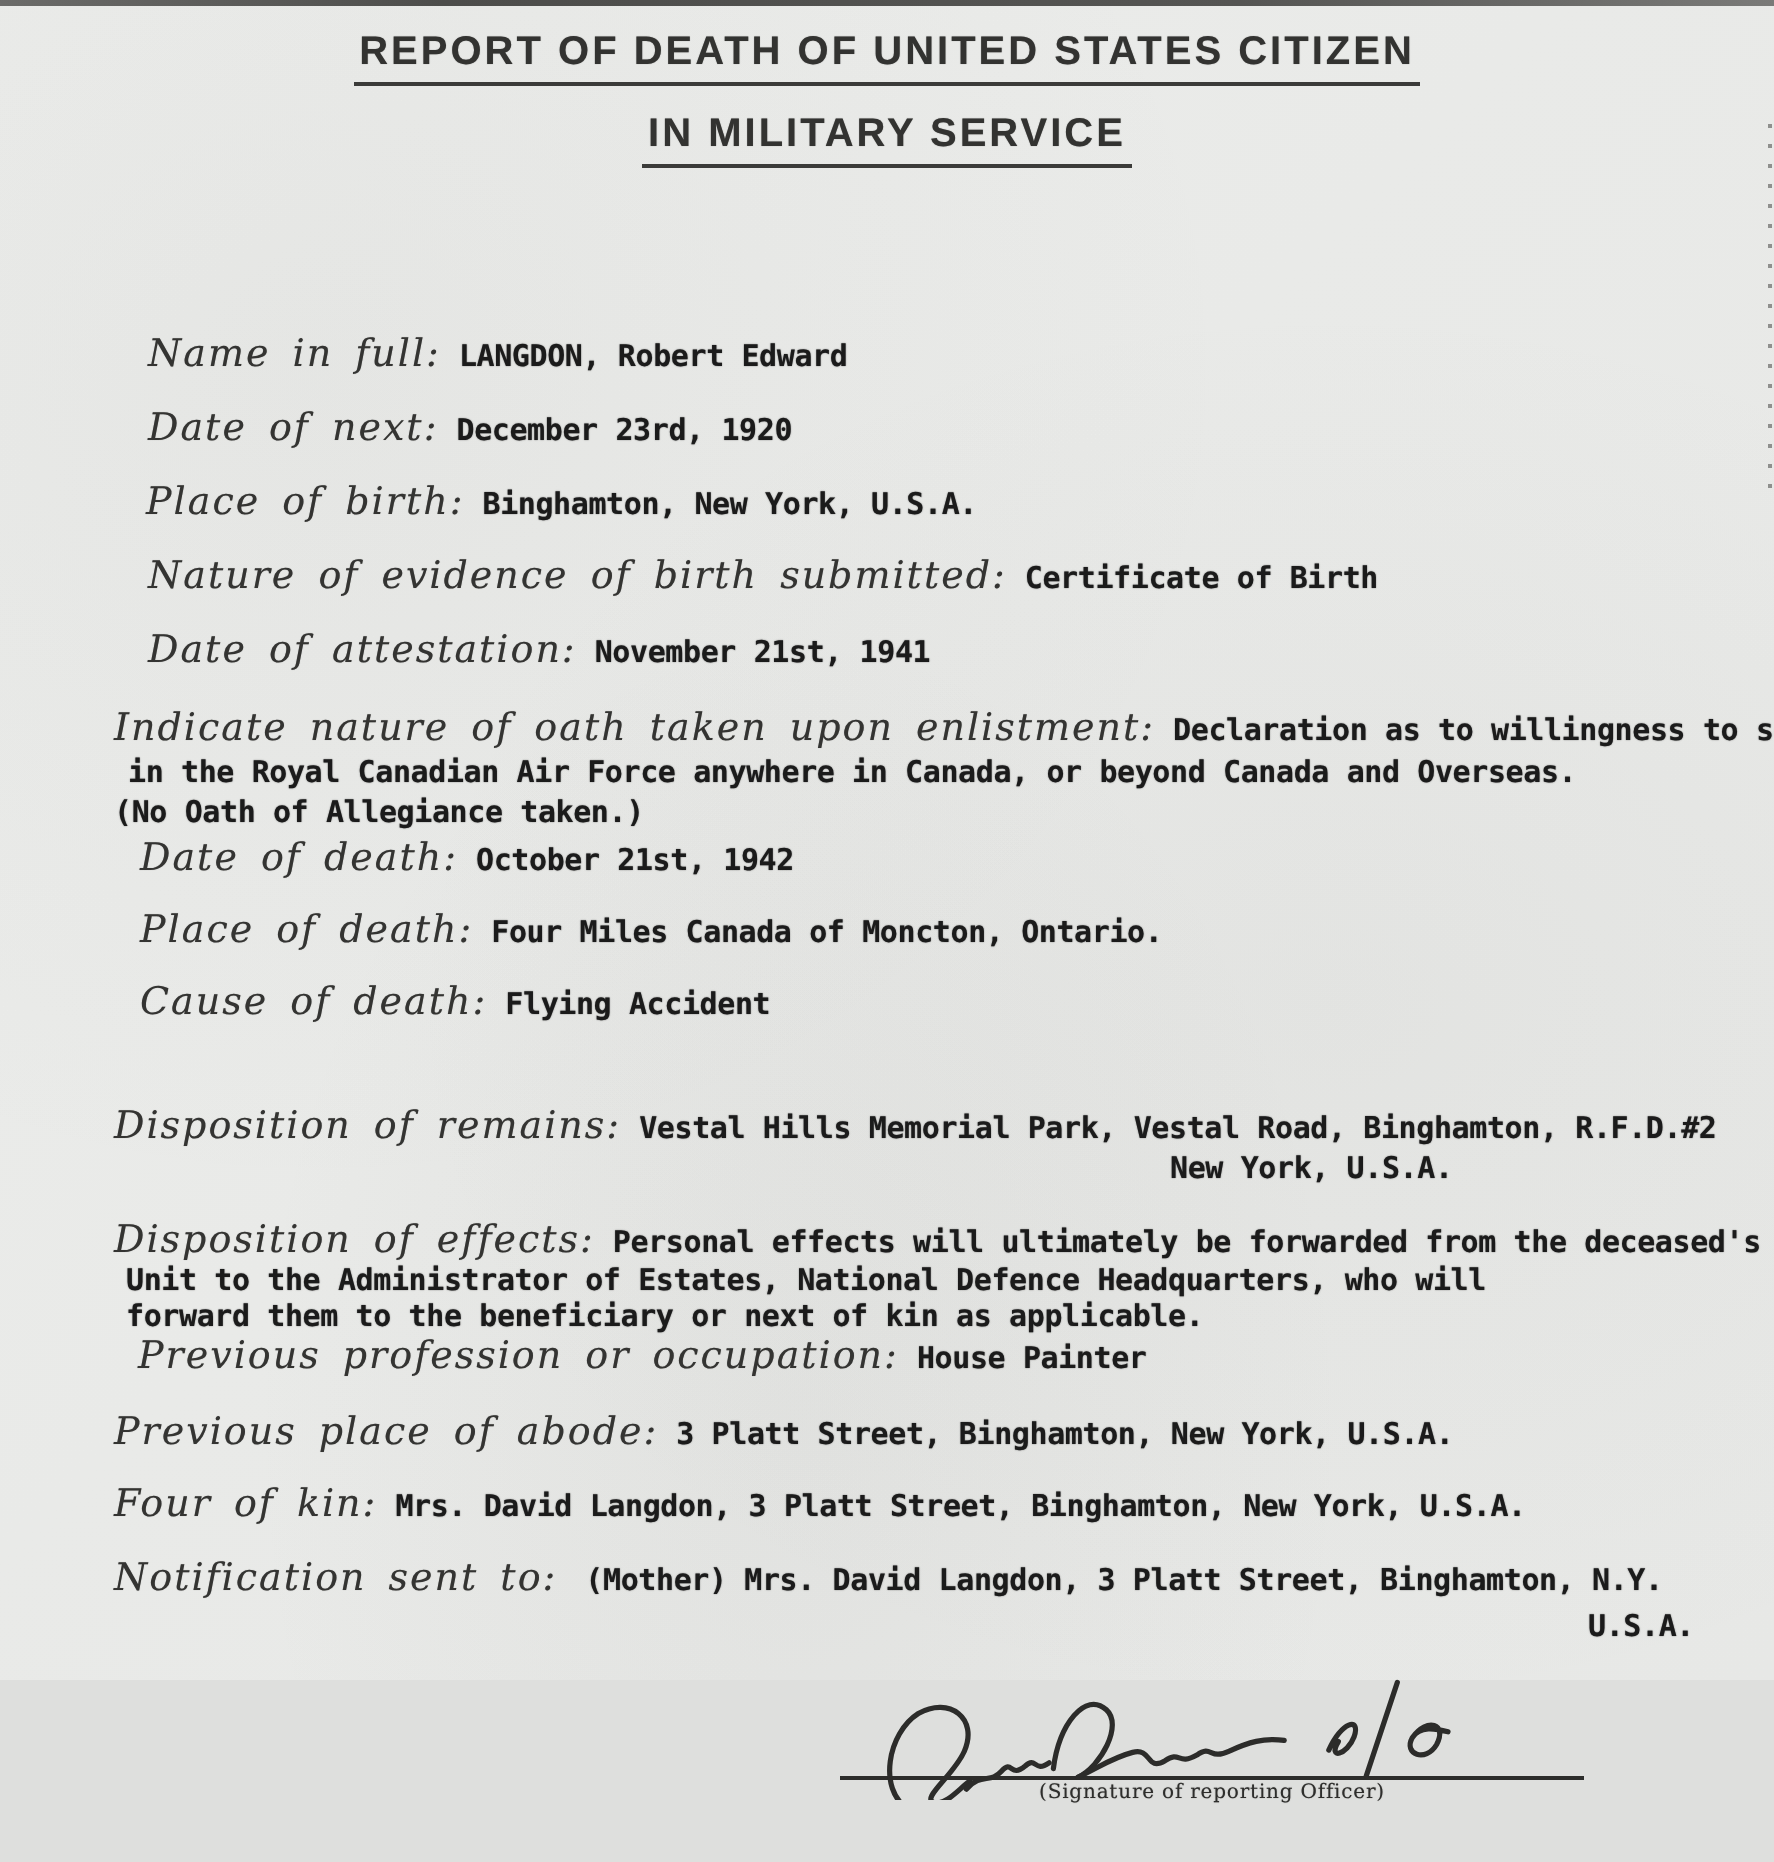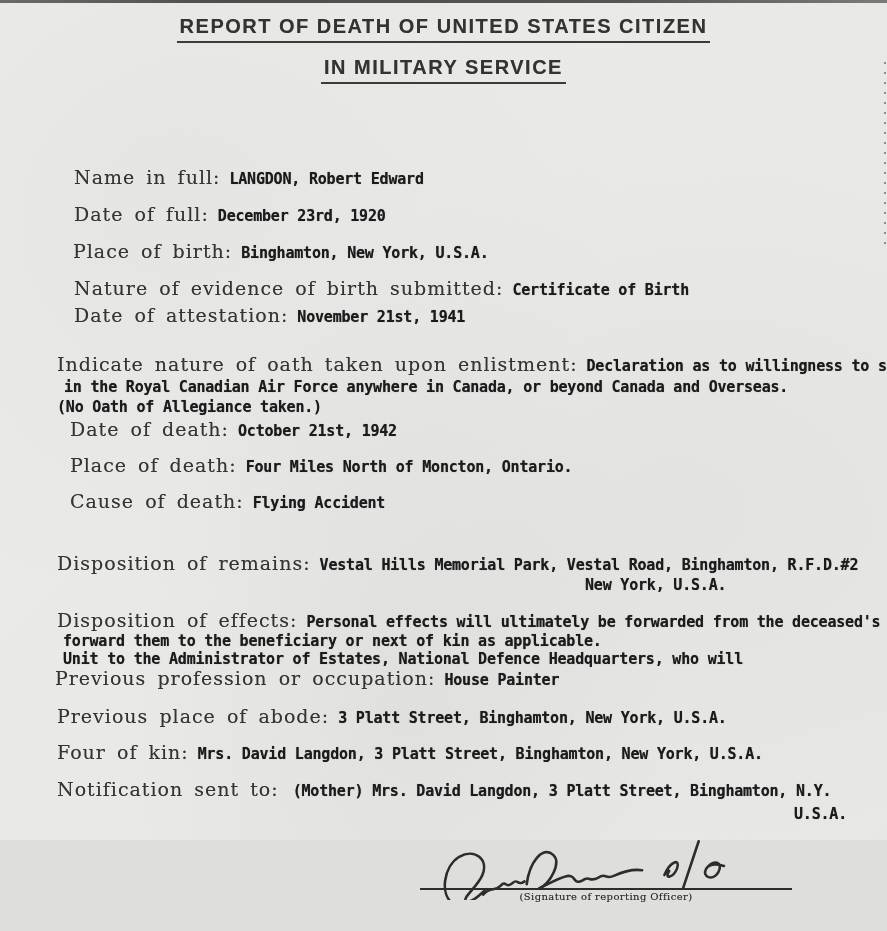--- a/index.html
+++ b/index.html
@@ -64,53 +64,54 @@
     line-height: 22px;
   }
   .row p { margin: 0; }
   .label {
     font-family: "DejaVu Serif", serif;
     font-size: 19px;
     letter-spacing: 1px;
     word-spacing: 4px;
     color: #343432;
     text-shadow: 0 0 0.4px rgba(52,52,50,0.45);
+    font-style: italic;
   }
   .value {
     font-family: "DejaVu Sans Mono", monospace;
     font-weight: bold;
     font-size: 15px;
     letter-spacing: -0.2px;
     color: #1b1b1b;
     text-shadow: 0 0 0.7px rgba(25,25,25,0.65);
     margin-left: 9px;
   }
   .cont .value { margin-left: 0; }
 
   #r-name        { top: 166px; left: 74px; }
   #r-dob         { top: 203px; left: 74px; }
   #r-pob         { top: 240px; left: 73px; }
   #r-evidence    { top: 277px; left: 74px; }
-  #r-attestation { top: 304px; left: 74px; }
+  #r-attestation { top: 314px; left: 74px; }
 
   #r-oath        { top: 355px; left: 57px; line-height: 19.5px; }
   #r-oath .cont1 { padding-left: 7px; }
   #r-oath .cont2 { padding-left: 0; }
 
   #r-dod         { top: 418px; left: 70px; }
   #r-pod         { top: 454px; left: 70px; }
   #r-cause       { top: 490px; left: 70px; }
 
   #r-remains        { top: 553px; left: 57px; line-height: 20px; }
   #r-remains .cont1 { padding-left: 528px; }
 
   #r-effects        { top: 611px; left: 57px; line-height: 18.5px; }
   #r-effects .cont  { padding-left: 6px; }
 
-  #r-occupation  { top: 667px; left: 55px; }
+  #r-occupation  { top: 667px; left: 69px; }
   #r-abode       { top: 705px; left: 57px; }
   #r-kin         { top: 741px; left: 57px; }
 
   #r-notification        { top: 778px; left: 57px; }
   #r-notification .cont1 { padding-left: 737px; margin-top: 1px; }
   #r-notification .value-wide { margin-left: 14px; }
 
   .signature-block {
     position: absolute;
     left: 420px;
@@ -149,21 +150,21 @@
     <div class="title-row2">
       <span class="title">IN MILITARY SERVICE</span>
     </div>
   </header>
 
   <p class="row" id="r-name">
     <span class="label">Name in full:</span><span class="value">LANGDON, Robert Edward</span>
   </p>
 
   <p class="row" id="r-dob">
-    <span class="label">Date of full:</span><span class="value">December 23rd, 1920</span>
+    <span class="label">Date of next:</span><span class="value">December 23rd, 1920</span>
   </p>
 
   <p class="row" id="r-evidence">
     <span class="label">Nature of evidence of birth submitted:</span><span class="value">Certificate of Birth</span>
   </p>
 
   <p class="row" id="r-pob">
     <span class="label">Place of birth:</span><span class="value">Binghamton, New York, U.S.A.</span>
   </p>
 
@@ -181,45 +182,45 @@
     <p class="cont cont2">
       <span class="value">(No Oath of Allegiance taken.)</span>
     </p>
   </div>
 
   <p class="row" id="r-dod">
     <span class="label">Date of death:</span><span class="value">October 21st, 1942</span>
   </p>
 
   <p class="row" id="r-pod">
-    <span class="label">Place of death:</span><span class="value">Four Miles North of Moncton, Ontario.</span>
+    <span class="label">Place of death:</span><span class="value">Four Miles Canada of Moncton, Ontario.</span>
   </p>
 
   <p class="row" id="r-cause">
     <span class="label">Cause of death:</span><span class="value">Flying Accident</span>
   </p>
 
   <div class="row" id="r-remains">
     <p>
       <span class="label">Disposition of remains:</span><span class="value">Vestal Hills Memorial Park, Vestal Road, Binghamton, R.F.D.#2</span>
     </p>
     <p class="cont cont1">
       <span class="value">New York, U.S.A.</span>
     </p>
   </div>
 
   <div class="row" id="r-effects">
     <p>
       <span class="label">Disposition of effects:</span><span class="value">Personal effects will ultimately be forwarded from the deceased's</span>
     </p>
     <p class="cont">
+      <span class="value">Unit to the Administrator of Estates, National Defence Headquarters, who will</span>
+    </p>
+    <p class="cont">
       <span class="value">forward them to the beneficiary or next of kin as applicable.</span>
-    </p>
-    <p class="cont">
-      <span class="value">Unit to the Administrator of Estates, National Defence Headquarters, who will</span>
     </p>
   </div>
 
   <p class="row" id="r-occupation">
     <span class="label">Previous profession or occupation:</span><span class="value">House Painter</span>
   </p>
 
   <p class="row" id="r-abode">
     <span class="label">Previous place of abode:</span><span class="value">3 Platt Street, Binghamton, New York, U.S.A.</span>
   </p>

